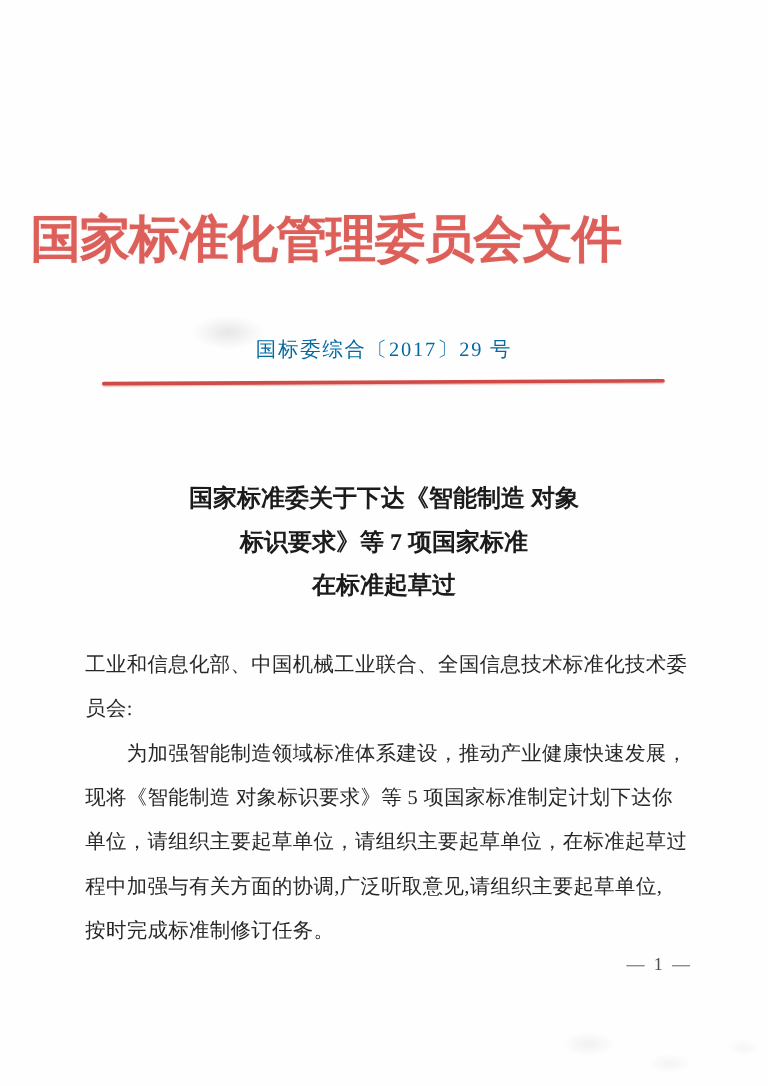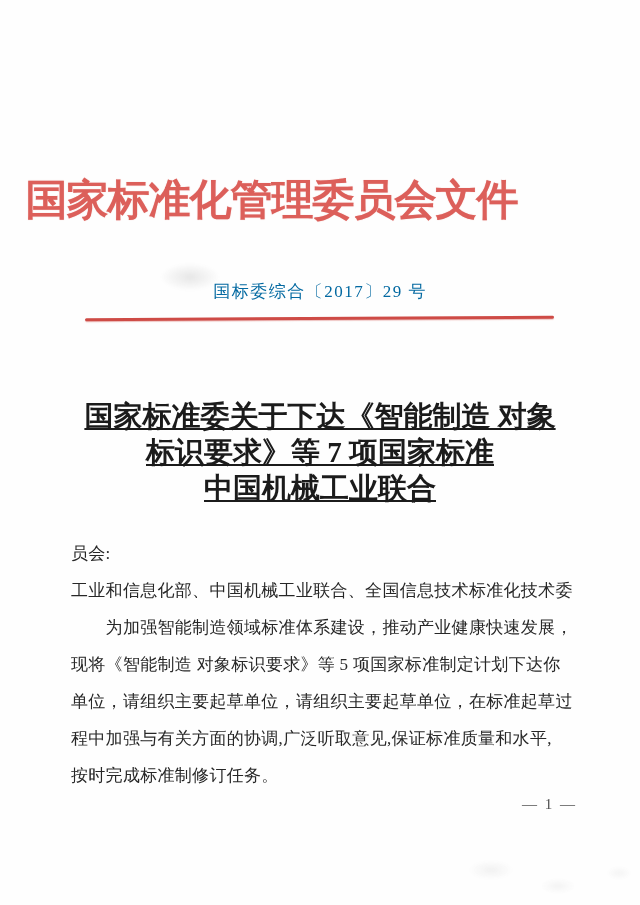--- a/index.html
+++ b/index.html
@@ -43,25 +43,24 @@
     background: var(--line-red, #ce4b46);
     transform: rotate(-0.3deg);
     border-radius: 2px;
     box-shadow: 0 1px 1px rgba(206, 75, 70, 0.35);
   }
   
   .notice-title {
     position: absolute;
     top: 398px; left: 0; width: 640px;
     text-align: center;
-    font-size: 29px;
+    font-size: 20px;
     font-weight: 700;
     line-height: 36px;
     color: #1b1b1b;
-    text-decoration: underline;
   }
   .notice-title > div { white-space: nowrap; }
   
   .body-text {
     position: absolute;
     top: 535px; left: 71px;
     width: 500px;
     font-size: 17px;
     line-height: 37px;
     letter-spacing: 0.3px;
@@ -99,27 +98,27 @@
 
   <h1 class="org-title">国家标准化管理委员会文件</h1>
 
   <div class="doc-number">国标委综合〔2017〕29 号</div>
 
   <div class="red-rule"></div>
 
   <div class="notice-title">
       <div>国家标准委关于下达《智能制造 对象</div>
       <div>标识要求》等 7 项国家标准</div>
-      <div>中国机械工业联合</div>
+      <div>在标准起草过</div>
     </div>
 
   <div class="body-text">
+      <div>工业和信息化部、中国机械工业联合、全国信息技术标准化技术委</div>
       <div>员会:</div>
-      <div>工业和信息化部、中国机械工业联合、全国信息技术标准化技术委</div>
       <div>　　为加强智能制造领域标准体系建设，推动产业健康快速发展，</div>
       <div>现将《智能制造 对象标识要求》等 5 项国家标准制定计划下达你</div>
       <div>单位，请组织主要起草单位，请组织主要起草单位，在标准起草过</div>
-      <div>程中加强与有关方面的协调,广泛听取意见,保证标准质量和水平,</div>
+      <div>程中加强与有关方面的协调,广泛听取意见,请组织主要起草单位,</div>
       <div>按时完成标准制修订任务。</div>
     </div>
 
   <div class="page-number">— 1 —</div>
 </div>
 
 </body></html>

